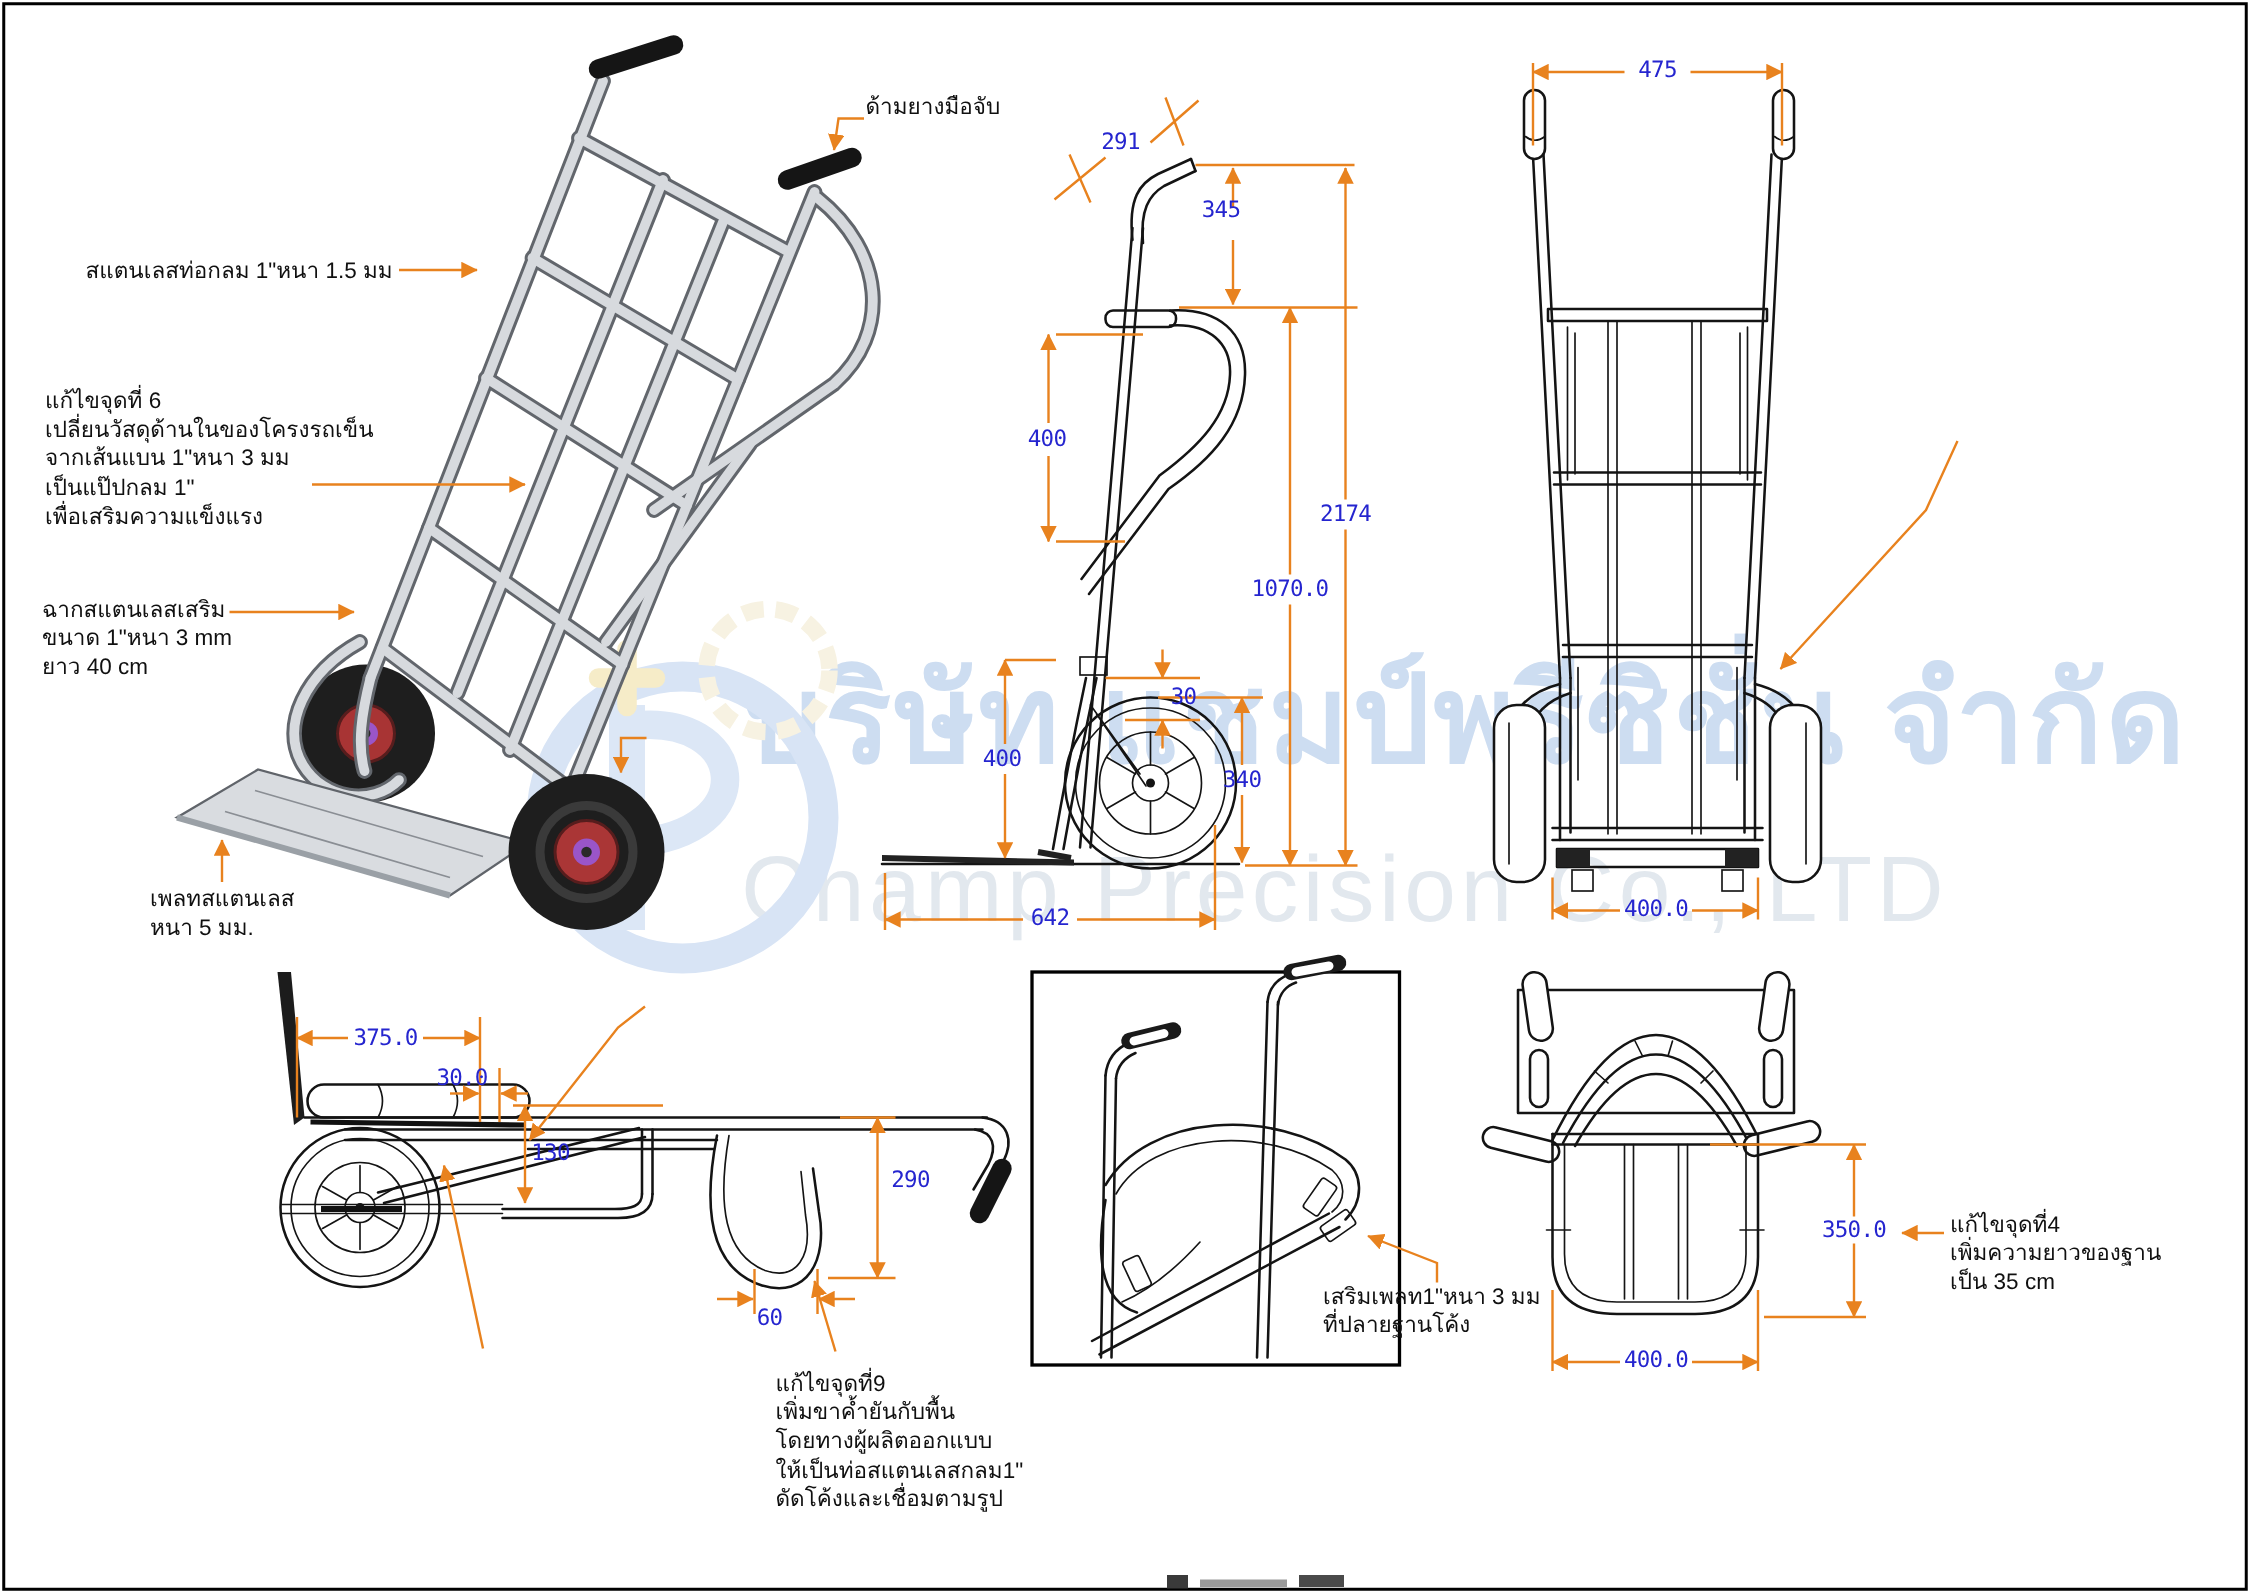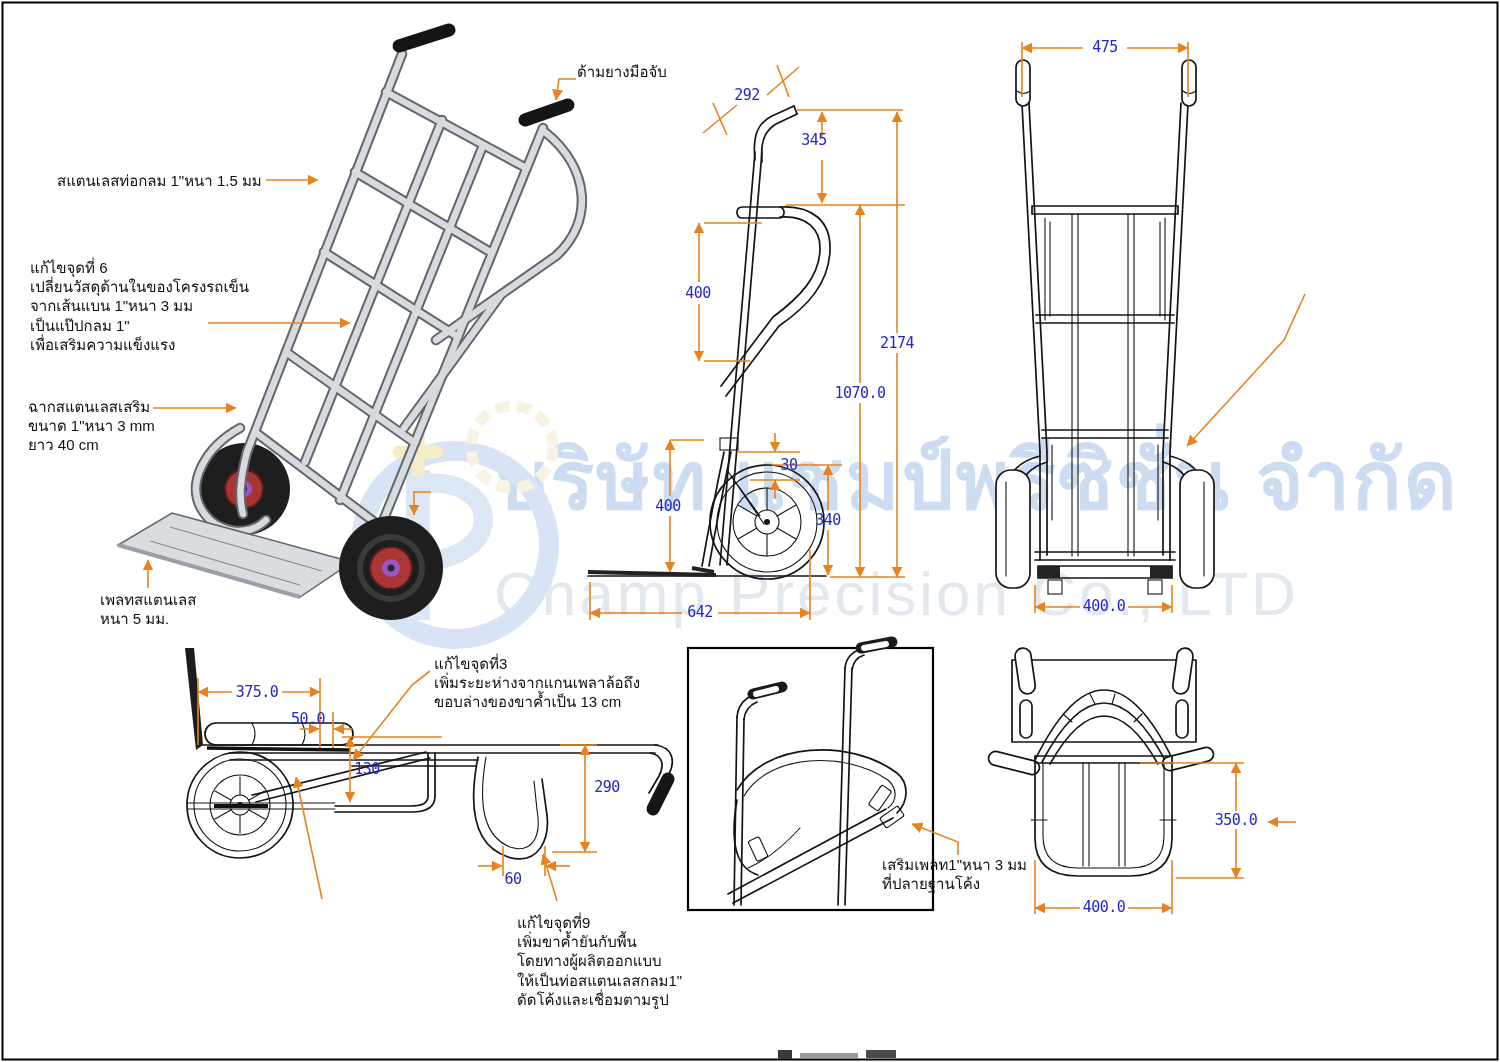--- a/index.html
+++ b/index.html
@@ -306,43 +306,43 @@
   <div class="note" style="left:30px;top:258px">แก้ไขจุดที่ 6
 เปลี่ยนวัสดุด้านในของโครงรถเข็น
 จากเส้นแบน 1"หนา 3 มม
 เป็นแป๊ปกลม 1"
 เพื่อเสริมความแข็งแรง</div>
   <div class="note" style="left:28px;top:397px">ฉากสแตนเลสเสริม
 ขนาด 1"หนา 3 mm
 ยาว 40 cm</div>
   <div class="note" style="left:100px;top:590px">เพลทสแตนเลส
 หนา 5 มม.</div>
-  <div class="note" style="left:434px;top:654px">แก้ไขจุดที่3
-เพิ่มระยะห่างจากแกนเพลาล้อถึง
-ขอบล่างของขาค้ำเป็น 13 cm</div>
   <div class="note" style="left:517px;top:913px">แก้ไขจุดที่9
 เพิ่มขาค้ำยันกับพื้น
 โดยทางผู้ผลิตออกแบบ
 ให้เป็นท่อสแตนเลสกลม1"
 ดัดโค้งและเชื่อมตามรูป</div>
   <div class="note" style="left:882px;top:855px">เสริมเพลท1"หนา 3 มม
 ที่ปลายฐานโค้ง</div>
-
-  <div class="dim" style="left:747px;top:95px">292</div>
+  <div class="note" style="left:1300px;top:807px">แก้ไขจุดที่4
+เพิ่มความยาวของฐาน
+เป็น 35 cm</div>
+
+  <div class="dim" style="left:747px;top:95px">291</div>
   <div class="dim" style="left:814px;top:140px">345</div>
   <div class="dim" style="left:698px;top:293px">400</div>
   <div class="dim" style="left:897px;top:343px">2174</div>
   <div class="dim" style="left:860px;top:393px">1070.0</div>
   <div class="dim" style="left:789px;top:465px">30</div>
   <div class="dim" style="left:828px;top:520px">340</div>
   <div class="dim" style="left:668px;top:506px">400</div>
   <div class="dim" style="left:700px;top:612px">642</div>
   <div class="dim" style="left:1105px;top:47px">475</div>
   <div class="dim" style="left:1104px;top:606px">400.0</div>
   <div class="dim" style="left:257px;top:692px">375.0</div>
-  <div class="dim" style="left:308px;top:719px">50.0</div>
+  <div class="dim" style="left:308px;top:719px">30.0</div>
   <div class="dim" style="left:367px;top:769px">130</div>
   <div class="dim" style="left:607px;top:787px">290</div>
   <div class="dim" style="left:513px;top:879px">60</div>
   <div class="dim" style="left:1236px;top:820px">350.0</div>
   <div class="dim" style="left:1104px;top:907px">400.0</div>
 
 </div>
 
 </body></html>

